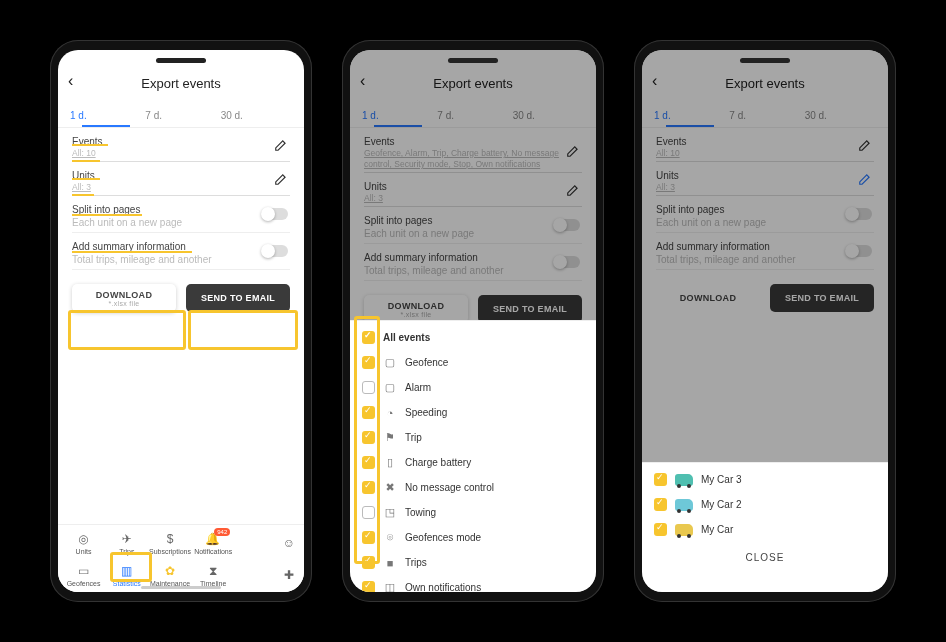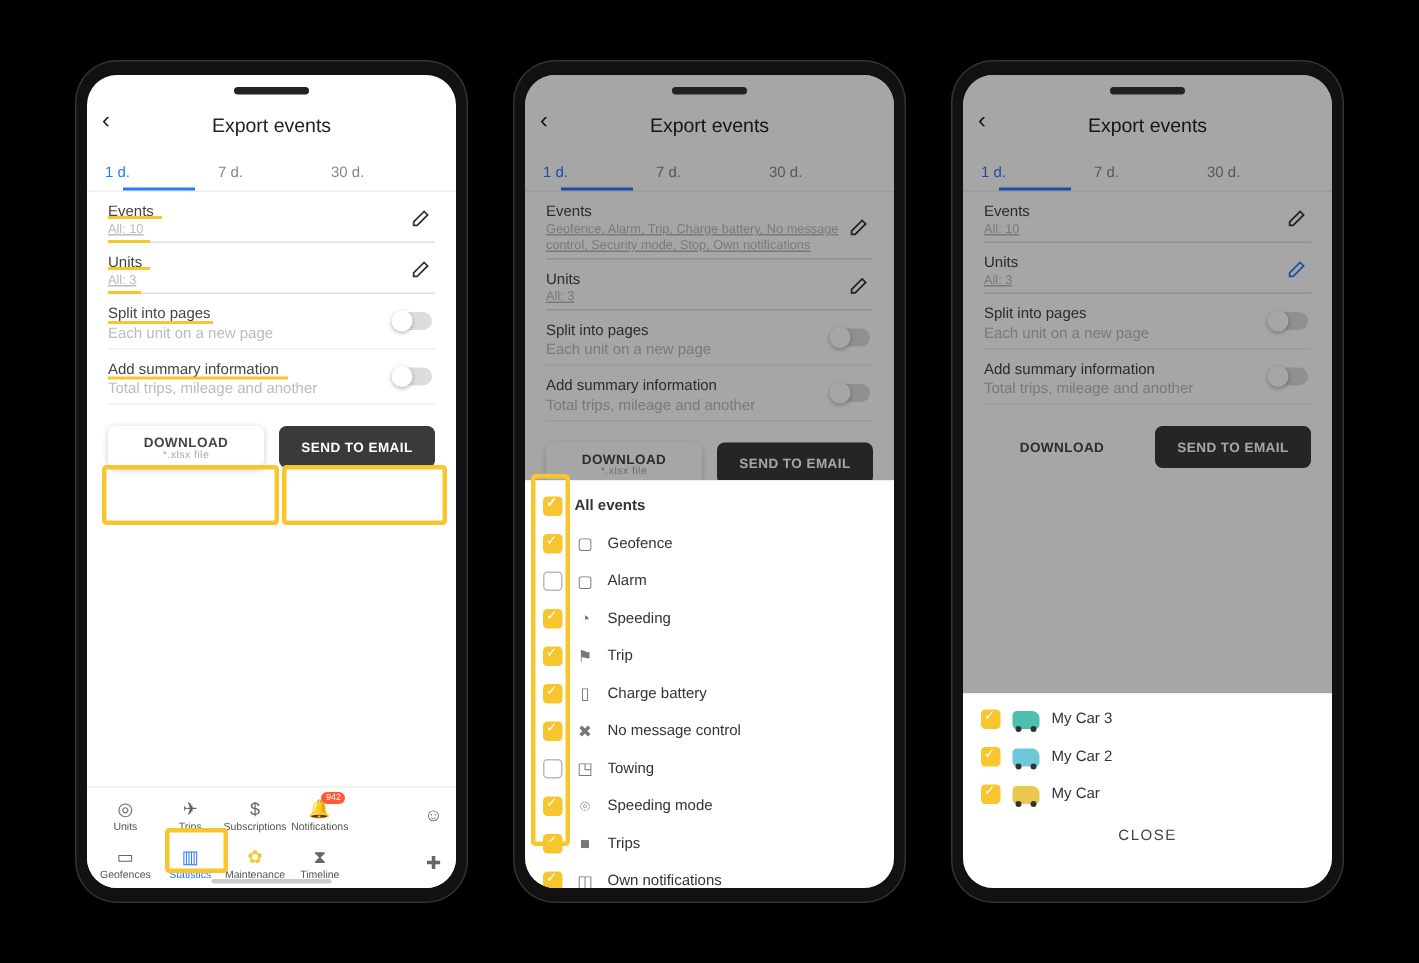--- a/index.html
+++ b/index.html
@@ -453,21 +453,21 @@
             <span>No message control</span>
           </div>
           <div class="sheet-item">
             <div class="cbox empty"></div>
             <span class="sheet-icon">◳</span>
             <span>Towing</span>
           </div>
           <div class="sheet-item">
             <div class="cbox"></div>
             <span class="sheet-icon">⌾</span>
-            <span>Speeding mode</span>
+            <span>Geofences mode</span>
           </div>
           <div class="sheet-item">
             <div class="cbox"></div>
             <span class="sheet-icon">■</span>
             <span>Trips</span>
           </div>
           <div class="sheet-item">
             <div class="cbox"></div>
             <span class="sheet-icon">◫</span>
             <span>Own notifications</span>

